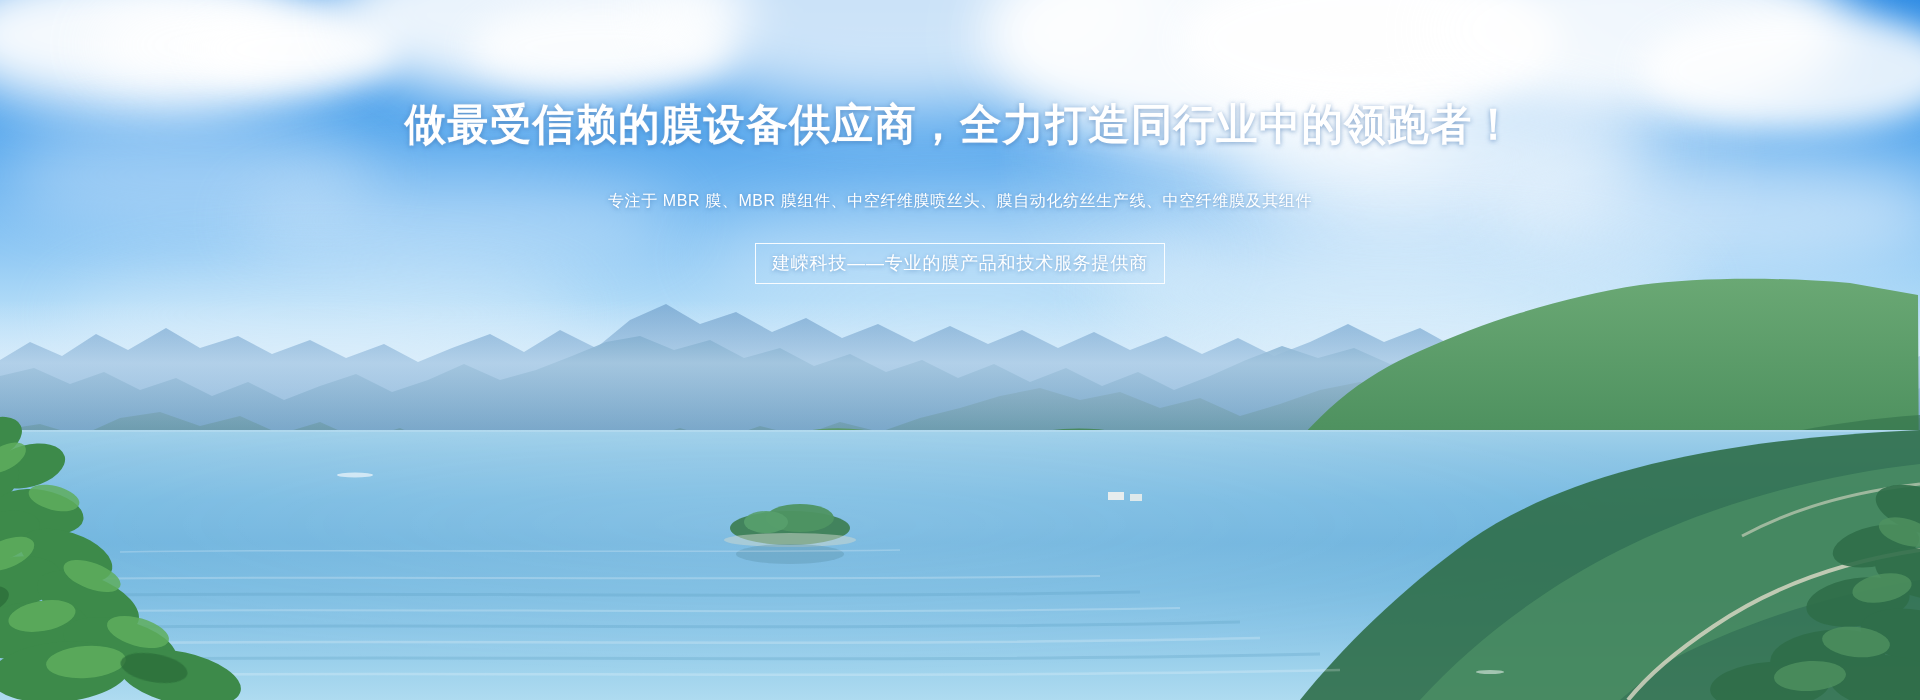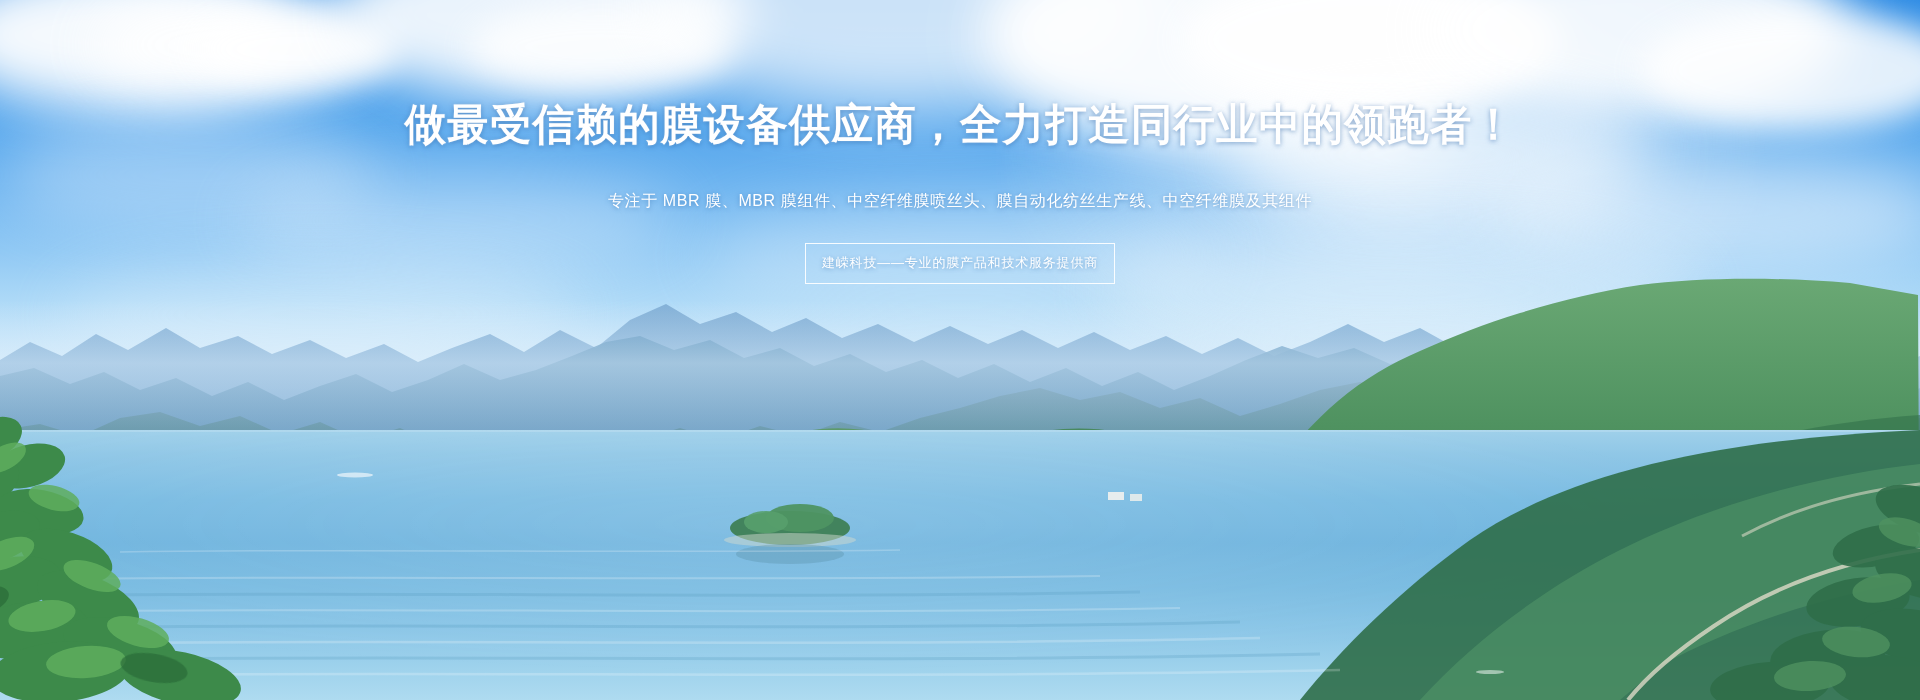--- a/index.html
+++ b/index.html
@@ -90,21 +90,21 @@
     letter-spacing:.6px;
     text-shadow:0 1px 4px rgba(30,90,160,.5);
   }
   .tagline-wrap {
     position:absolute; left:0; top:243px; width:1920px;
   }
   .tagline {
     display:inline-block;
     border:1px solid rgba(255,255,255,.92);
     padding:8px 16px 9px;
-    font-size:13px; line-height:22px; color:#ffffff; letter-spacing:.8px;
+    font-size:18px; line-height:22px; color:#ffffff; letter-spacing:.8px;
     text-shadow:0 1px 4px rgba(30,90,160,.45);
     text-align:center;
   }
 </style>
 </head>
 <body>
 
 <div id="banner">
 
   <div class="sky"></div>

